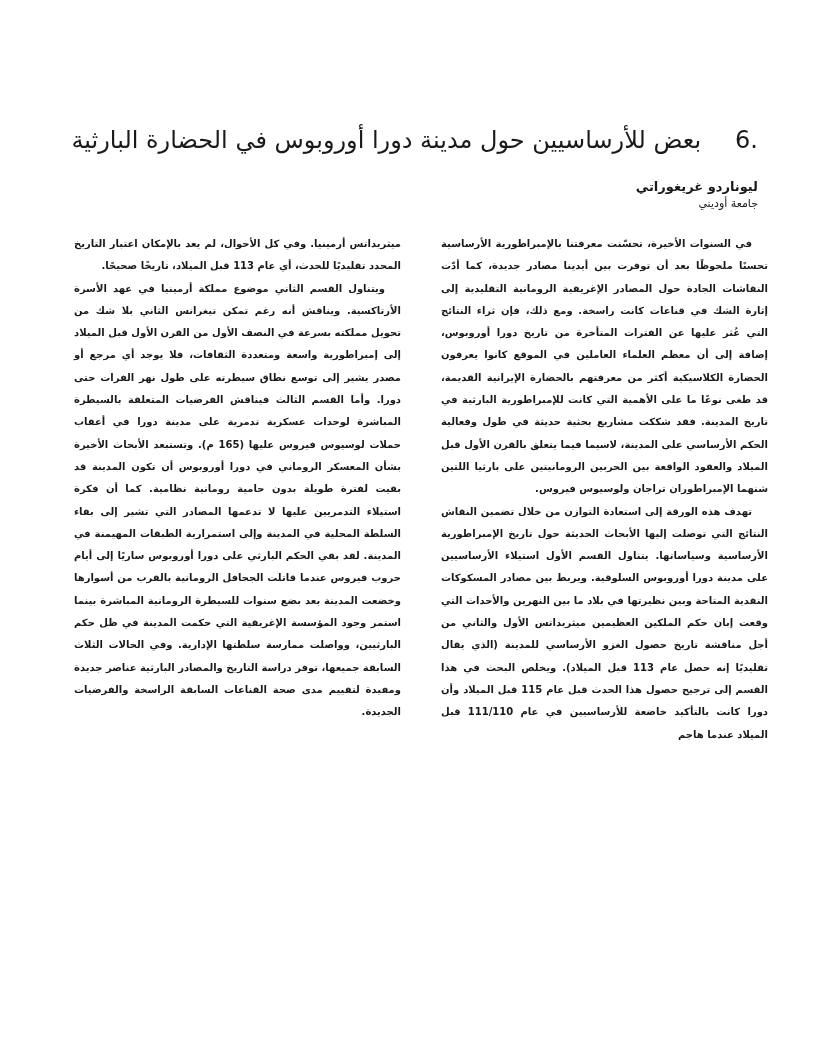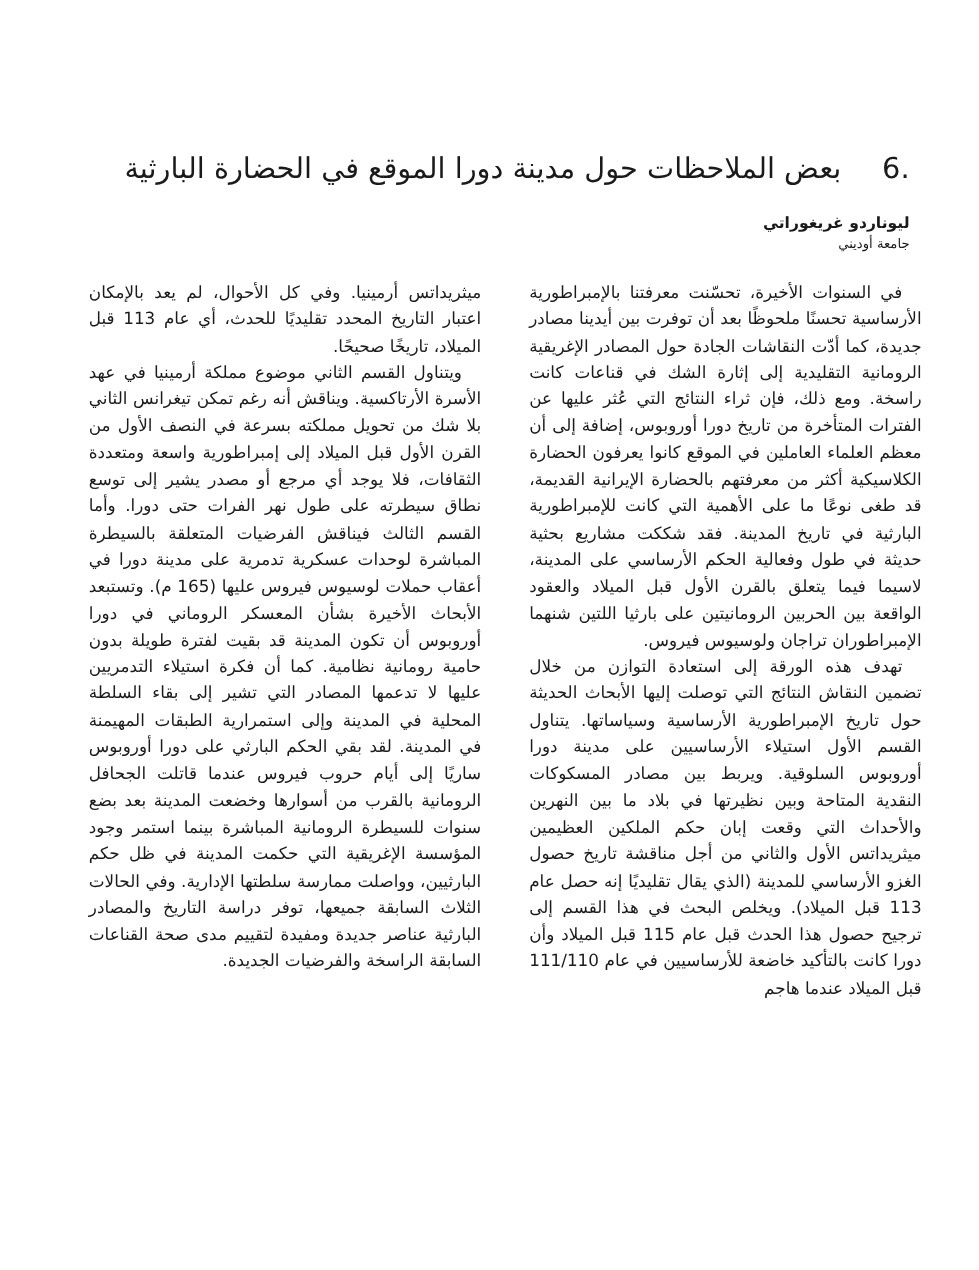--- a/index.html
+++ b/index.html
@@ -11,34 +11,35 @@
       position: absolute; top: 126px; right: 58px; left: 150px;
       display: flex; flex-direction: row; align-items: baseline;
       font-size: 24px; font-weight: normal; margin: 0; white-space: nowrap;
     }
     .title .num { margin-left: 34px; direction: ltr; unicode-bidi: isolate; }
     .author-block { position: absolute; top: 178px; right: 58px; }
     .author-name { font-size: 13px; font-weight: bold; line-height: 18px; }
     .affiliation { font-size: 11px; line-height: 16px; }
     .col {
       position: absolute; top: 233px; width: 327px;
-      font-size: 14px; line-height: 22.3px; text-align: justify;
+      font-size: 10px; line-height: 22.3px; text-align: justify;
       text-align-last: right;
+      font-weight: bold;
     }
     .col.right { right: 48px; }
     .col.left { right: 415px; }
     .col p { margin: 0; }
     .col p.indent { text-indent: 16px; }
   </style>
 </head>
 <body>
 
 <h1 class="title">
   <span class="num">6.</span>
-  <span>بعض الملاحظات حول مدينة دورا الموقع في الحضارة البارثية</span>
+  <span>بعض للأرساسيين حول مدينة دورا أوروبوس في الحضارة البارثية</span>
 </h1>
 
 <div class="author-block">
   <div class="author-name">ليوناردو غريغوراتي</div>
   <div class="affiliation">جامعة أوديني</div>
 </div>
 
 <div class="col right">
   <p class="indent">في السنوات الأخيرة، تحسّنت معرفتنا بالإمبراطورية الأرساسية تحسنًا ملحوظًا بعد أن توفرت بين أيدينا مصادر جديدة، كما أدّت النقاشات الجادة حول المصادر الإغريقية الرومانية التقليدية إلى إثارة الشك في قناعات كانت راسخة. ومع ذلك، فإن ثراء النتائج التي عُثر عليها عن الفترات المتأخرة من تاريخ دورا أوروبوس، إضافة إلى أن معظم العلماء العاملين في الموقع كانوا يعرفون الحضارة الكلاسيكية أكثر من معرفتهم بالحضارة الإيرانية القديمة، قد طغى نوعًا ما على الأهمية التي كانت للإمبراطورية البارثية في تاريخ المدينة. فقد شككت مشاريع بحثية حديثة في طول وفعالية الحكم الأرساسي على المدينة، لاسيما فيما يتعلق بالقرن الأول قبل الميلاد والعقود الواقعة بين الحربين الرومانيتين على بارثيا اللتين شنهما الإمبراطوران تراجان ولوسيوس فيروس.</p>
   <p class="indent">تهدف هذه الورقة إلى استعادة التوازن من خلال تضمين النقاش النتائج التي توصلت إليها الأبحاث الحديثة حول تاريخ الإمبراطورية الأرساسية وسياساتها. يتناول القسم الأول استيلاء الأرساسيين على مدينة دورا أوروبوس السلوقية. ويربط بين مصادر المسكوكات النقدية المتاحة وبين نظيرتها في بلاد ما بين النهرين والأحداث التي وقعت إبان حكم الملكين العظيمين ميثريداتس الأول والثاني من أجل مناقشة تاريخ حصول الغزو الأرساسي للمدينة (الذي يقال تقليديًا إنه حصل عام 113 قبل الميلاد). ويخلص البحث في هذا القسم إلى ترجيح حصول هذا الحدث قبل عام 115 قبل الميلاد وأن دورا كانت بالتأكيد خاضعة للأرساسيين في عام 111/110 قبل الميلاد عندما هاجم</p>

